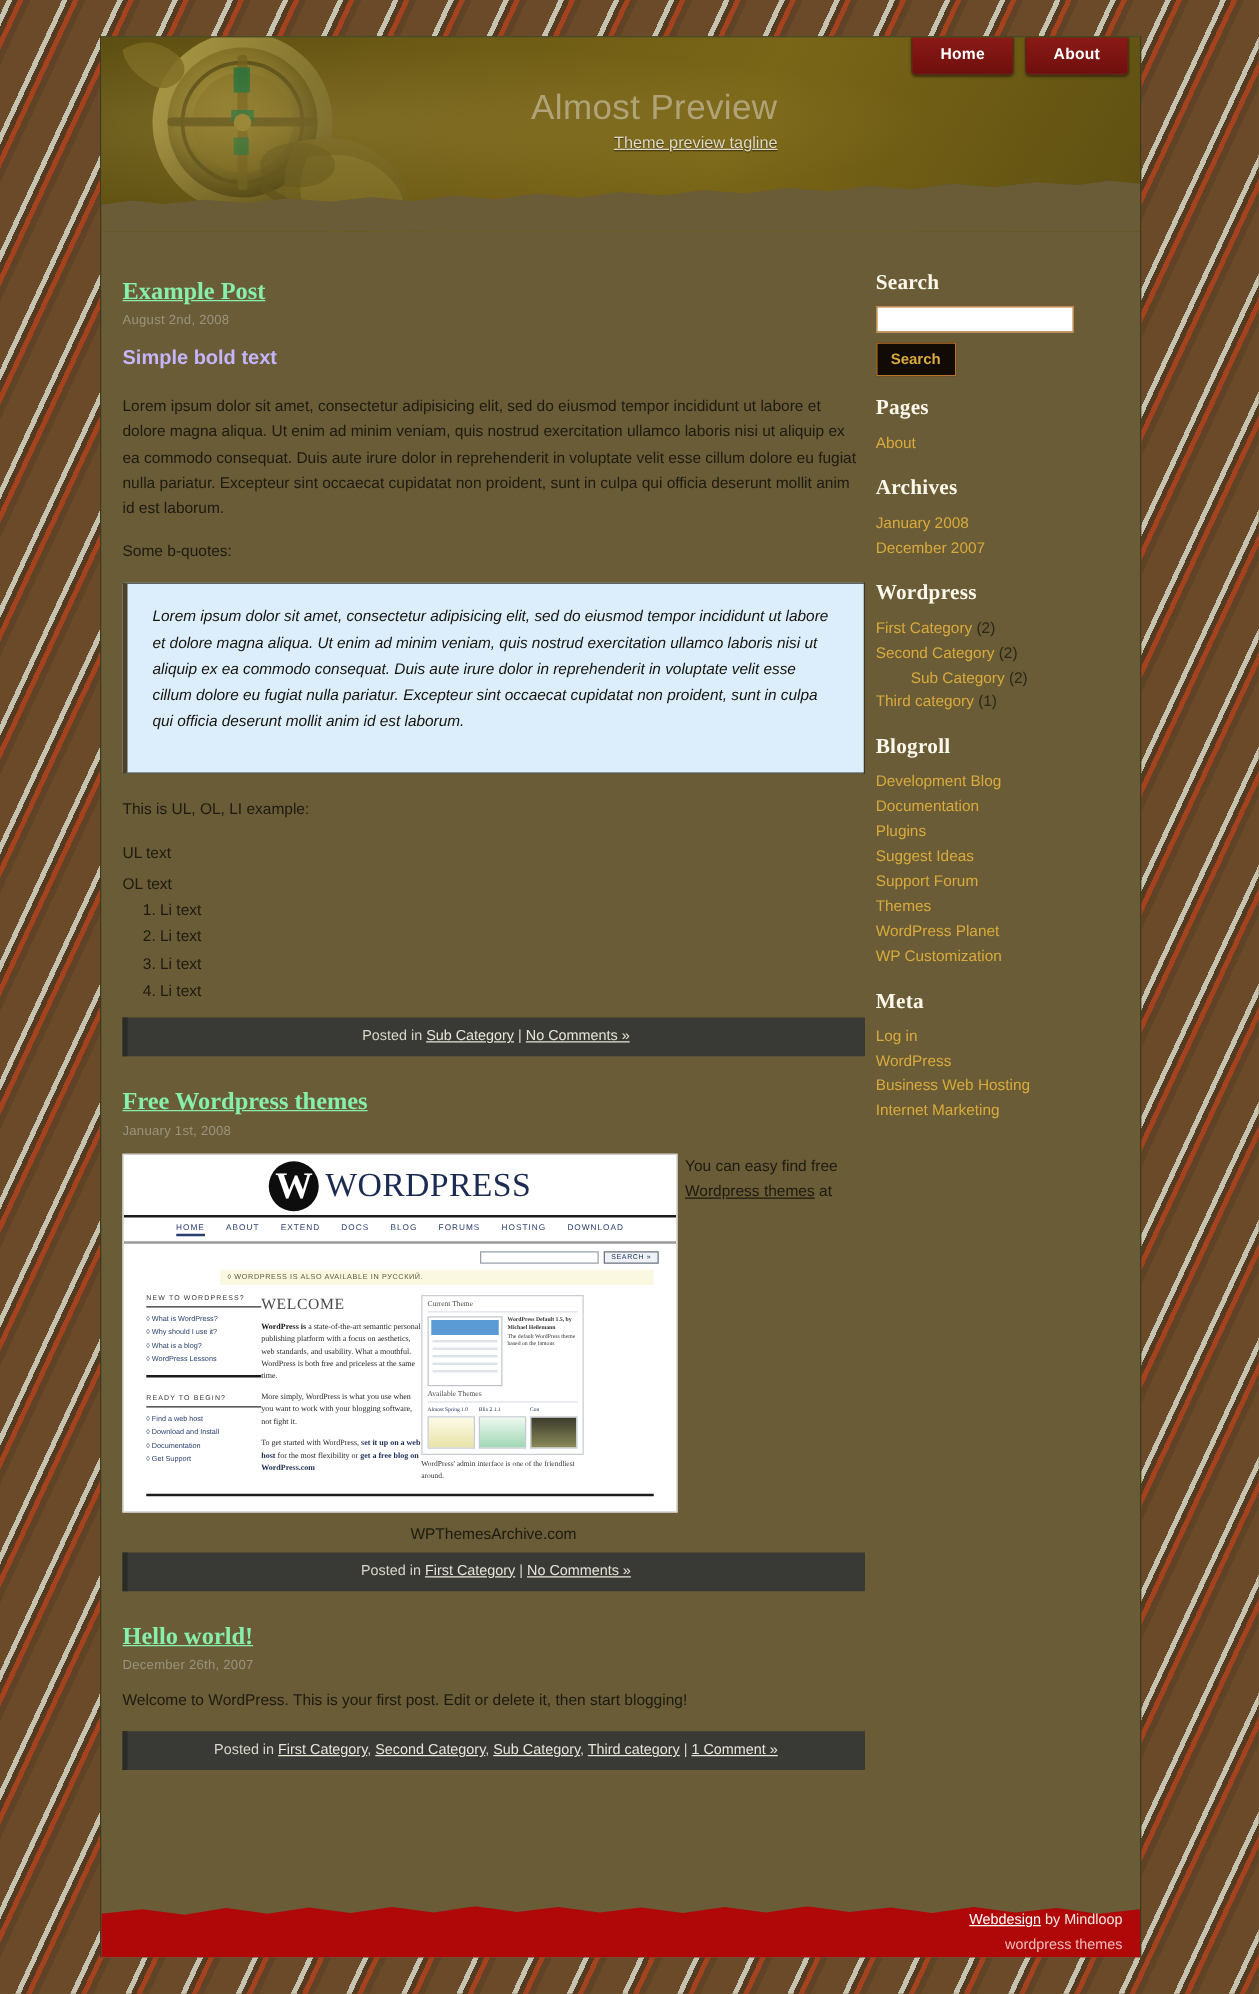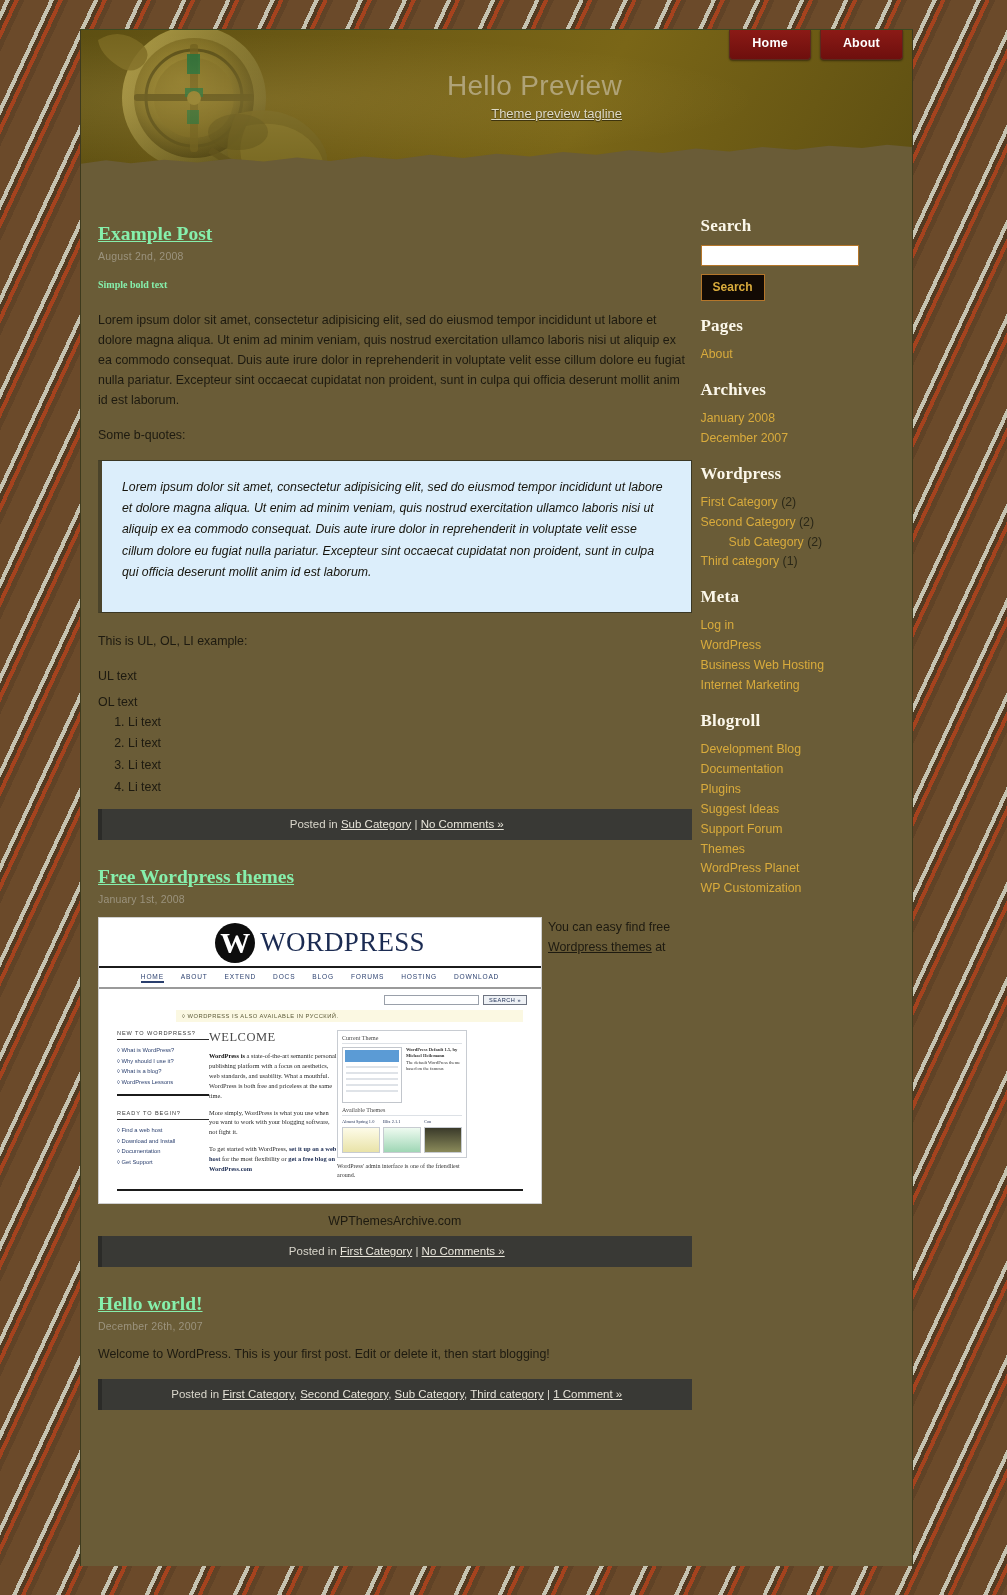--- a/index.html
+++ b/index.html
@@ -148,23 +148,23 @@
   }
   .post-date {
     color: #9b937e;
     font-size: 10.5px;
     margin: 0 0 12px 0;
     letter-spacing: .2px;
   }
   .post-body { color: #1d1a10; font-size: 12.4px; line-height: 1.62; }
   .post-body p { margin: 0 0 15px 0; }
   .post-body b, .post-body strong {
-    font-family: Liberation Serif, serif;
-    font-size: 10px;
-    color: #86efac;
+    font-family: Liberation Sans, sans-serif;
+    font-size: 16px;
+    color: #c4b5fd;
   }
 
   blockquote {
     margin: 0 0 18px 0;
     padding: 16px 20px 14px 20px;
     background: #dceefb;
     border: 1px solid #3a3724;
     border-left: 4px solid #4a432a;
     font-style: italic;
     font-size: 12.3px;
@@ -396,21 +396,21 @@
       <rect x="99" y="66" width="18" height="9" fill="#1f6d3a" opacity=".8"></rect>
       <rect x="101" y="88" width="12" height="14" fill="#1f6d3a" opacity=".7"></rect>
       <circle cx="108" cy="76" r="7" fill="#8c7a2c"></circle>
       <path d="M12 18 q22 -14 44 4 q10 10 2 20 q-12 12 -26 2 q-18 -12 -20 -26z" fill="#7a6922" opacity=".85"></path>
       <path d="M150 92 q54 -14 84 26 q18 26 -8 46 q-34 24 -70 -6 q-26 -22 -6 -66z" fill="#6e5e1d" opacity=".9"></path>
       <path d="M160 104 q48 -10 72 24 q14 22 -8 36 q-30 18 -58 -8 q-20 -20 -6 -52z" fill="#7d6c25" opacity=".85"></path>
       <path d="M124 128 q38 26 92 40 q30 8 34 -4" fill="none" stroke="#5e5019" stroke-width="7" opacity=".8"></path>
       <ellipse cx="152" cy="110" rx="30" ry="18" fill="#5c4f18" opacity=".5"></ellipse>
     </svg>
     <div class="hdr-fade"></div>
-    <h1 id="blogtitle">Hello Preview</h1>
+    <h1 id="blogtitle">Almost Preview</h1>
     <div id="blogdesc">Theme preview tagline</div>
     <div class="torn"></div>
   </div>
 
   <div id="main">
 
     <div id="content">
 
       <div class="post">
         <h2 class="post-title">
@@ -616,40 +616,49 @@
             <span class="sb-count">(2)</span>
           </li>
           <li>
             <a href="#">Third category</a>
             <span class="sb-count">(1)</span>
           </li>
         </ul>
       </div>
 
       <div class="sb-block">
-        <div class="sb-h">Meta</div>
-        <ul class="sb-list">
-          <li><a href="#">Log in</a></li>
-          <li><a href="#">WordPress</a></li>
-          <li><a href="#">Business Web Hosting</a></li>
-          <li><a href="#">Internet Marketing</a></li>
-        </ul>
-      </div>
-
-      <div class="sb-block">
         <div class="sb-h">Blogroll</div>
         <ul class="sb-list">
           <li><a href="#">Development Blog</a></li>
           <li><a href="#">Documentation</a></li>
           <li><a href="#">Plugins</a></li>
           <li><a href="#">Suggest Ideas</a></li>
           <li><a href="#">Support Forum</a></li>
           <li><a href="#">Themes</a></li>
           <li><a href="#">WordPress Planet</a></li>
           <li><a href="#">WP Customization</a></li>
         </ul>
       </div>
 
+      <div class="sb-block">
+        <div class="sb-h">Meta</div>
+        <ul class="sb-list">
+          <li><a href="#">Log in</a></li>
+          <li><a href="#">WordPress</a></li>
+          <li><a href="#">Business Web Hosting</a></li>
+          <li><a href="#">Internet Marketing</a></li>
+        </ul>
+      </div>
+
     </div>
   </div>
 
+  <div id="footer">
+    <div class="redband"></div>
+    <div class="credit">
+      <a href="#">Webdesign</a><span> by Mindloop</span>
+    </div>
+    <div class="credit2">
+      <a href="#">wordpress themes</a>
+    </div>
+  </div>
 
 </div>
 
 </body></html>

